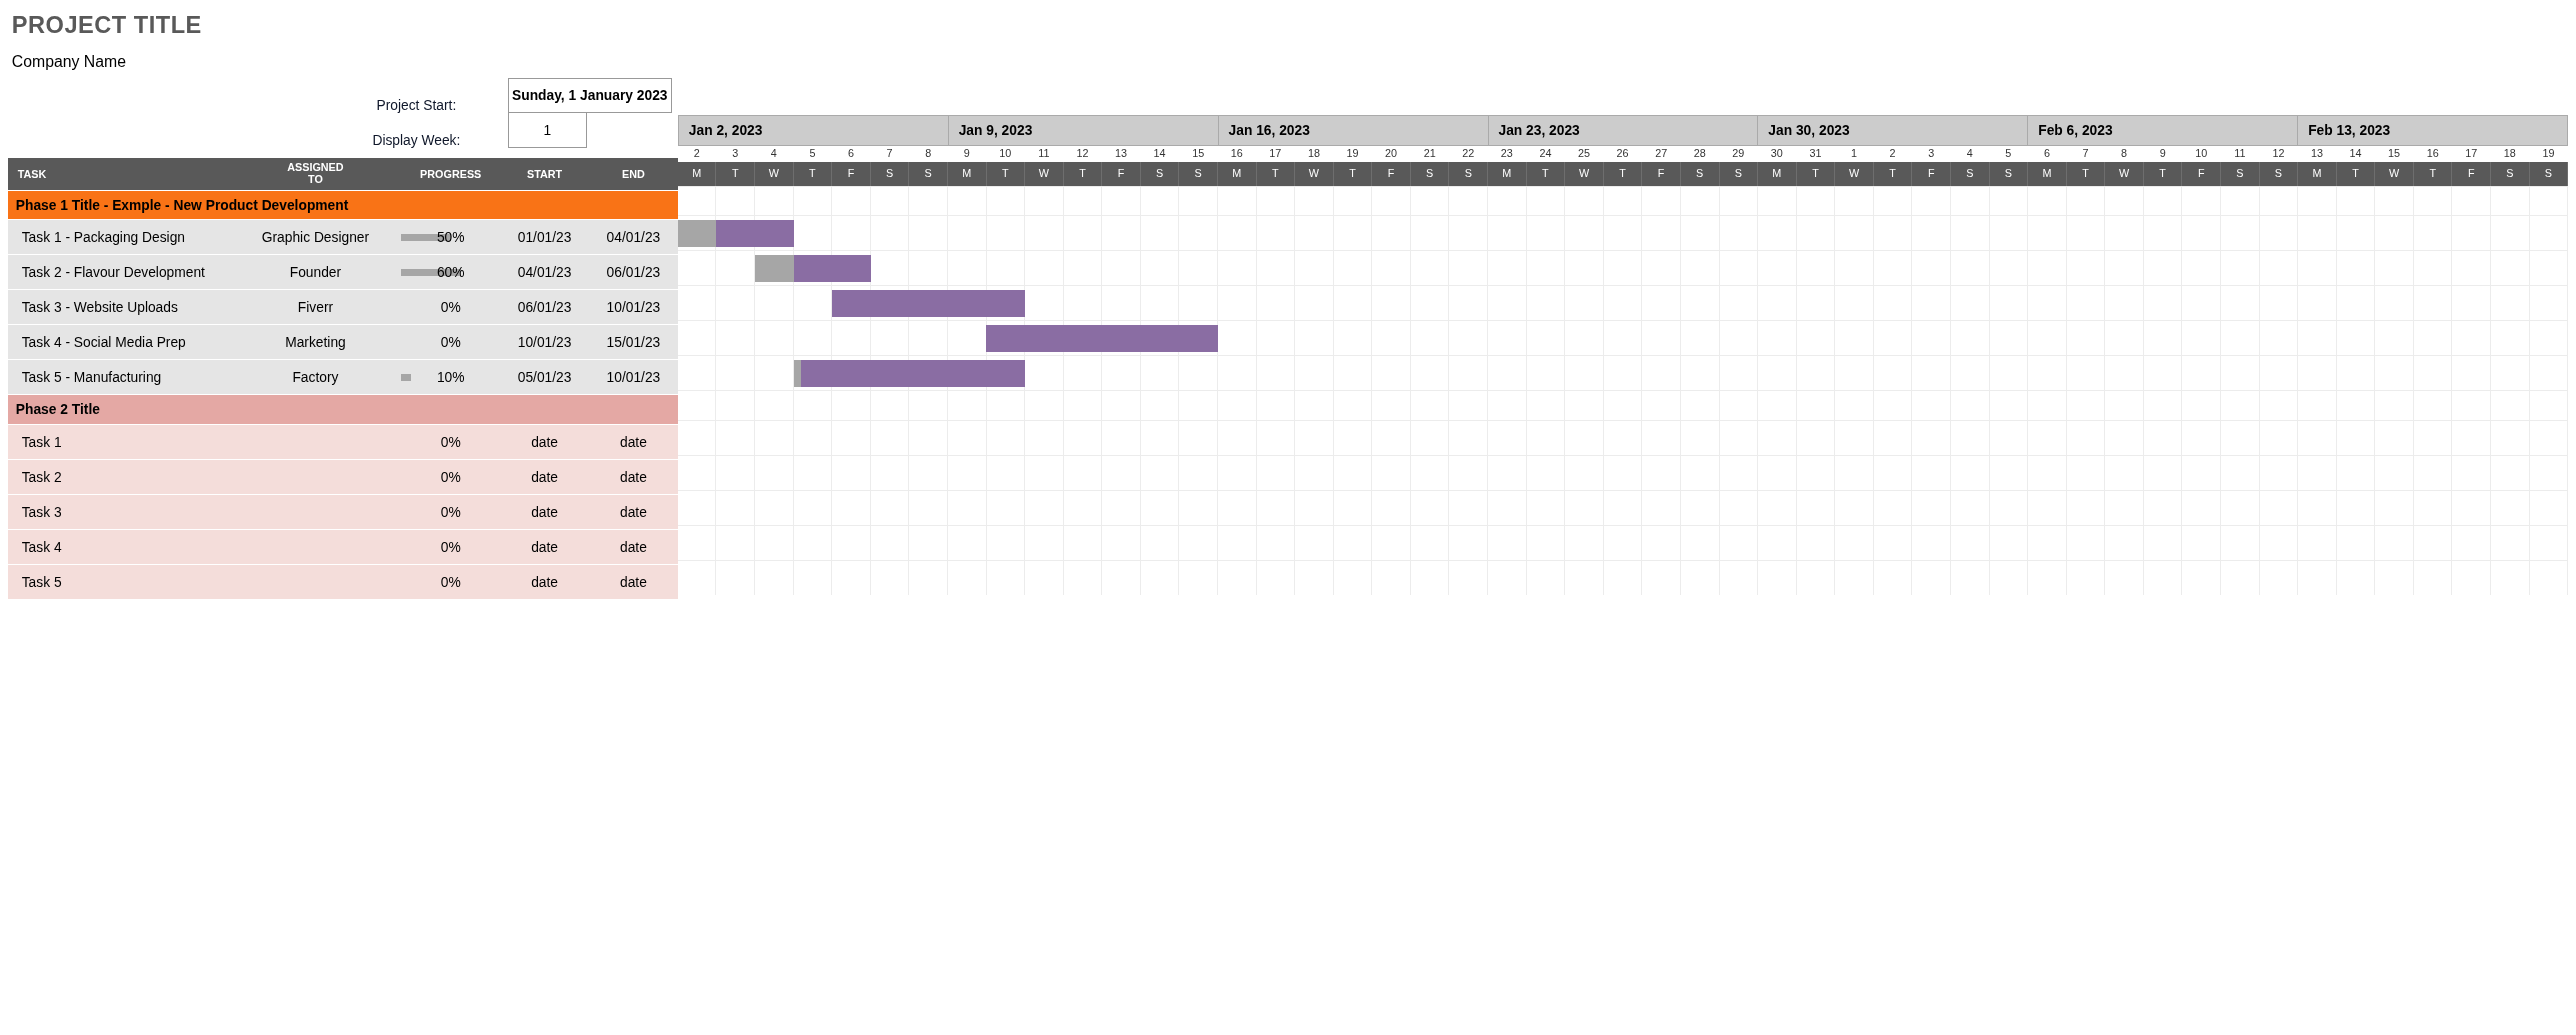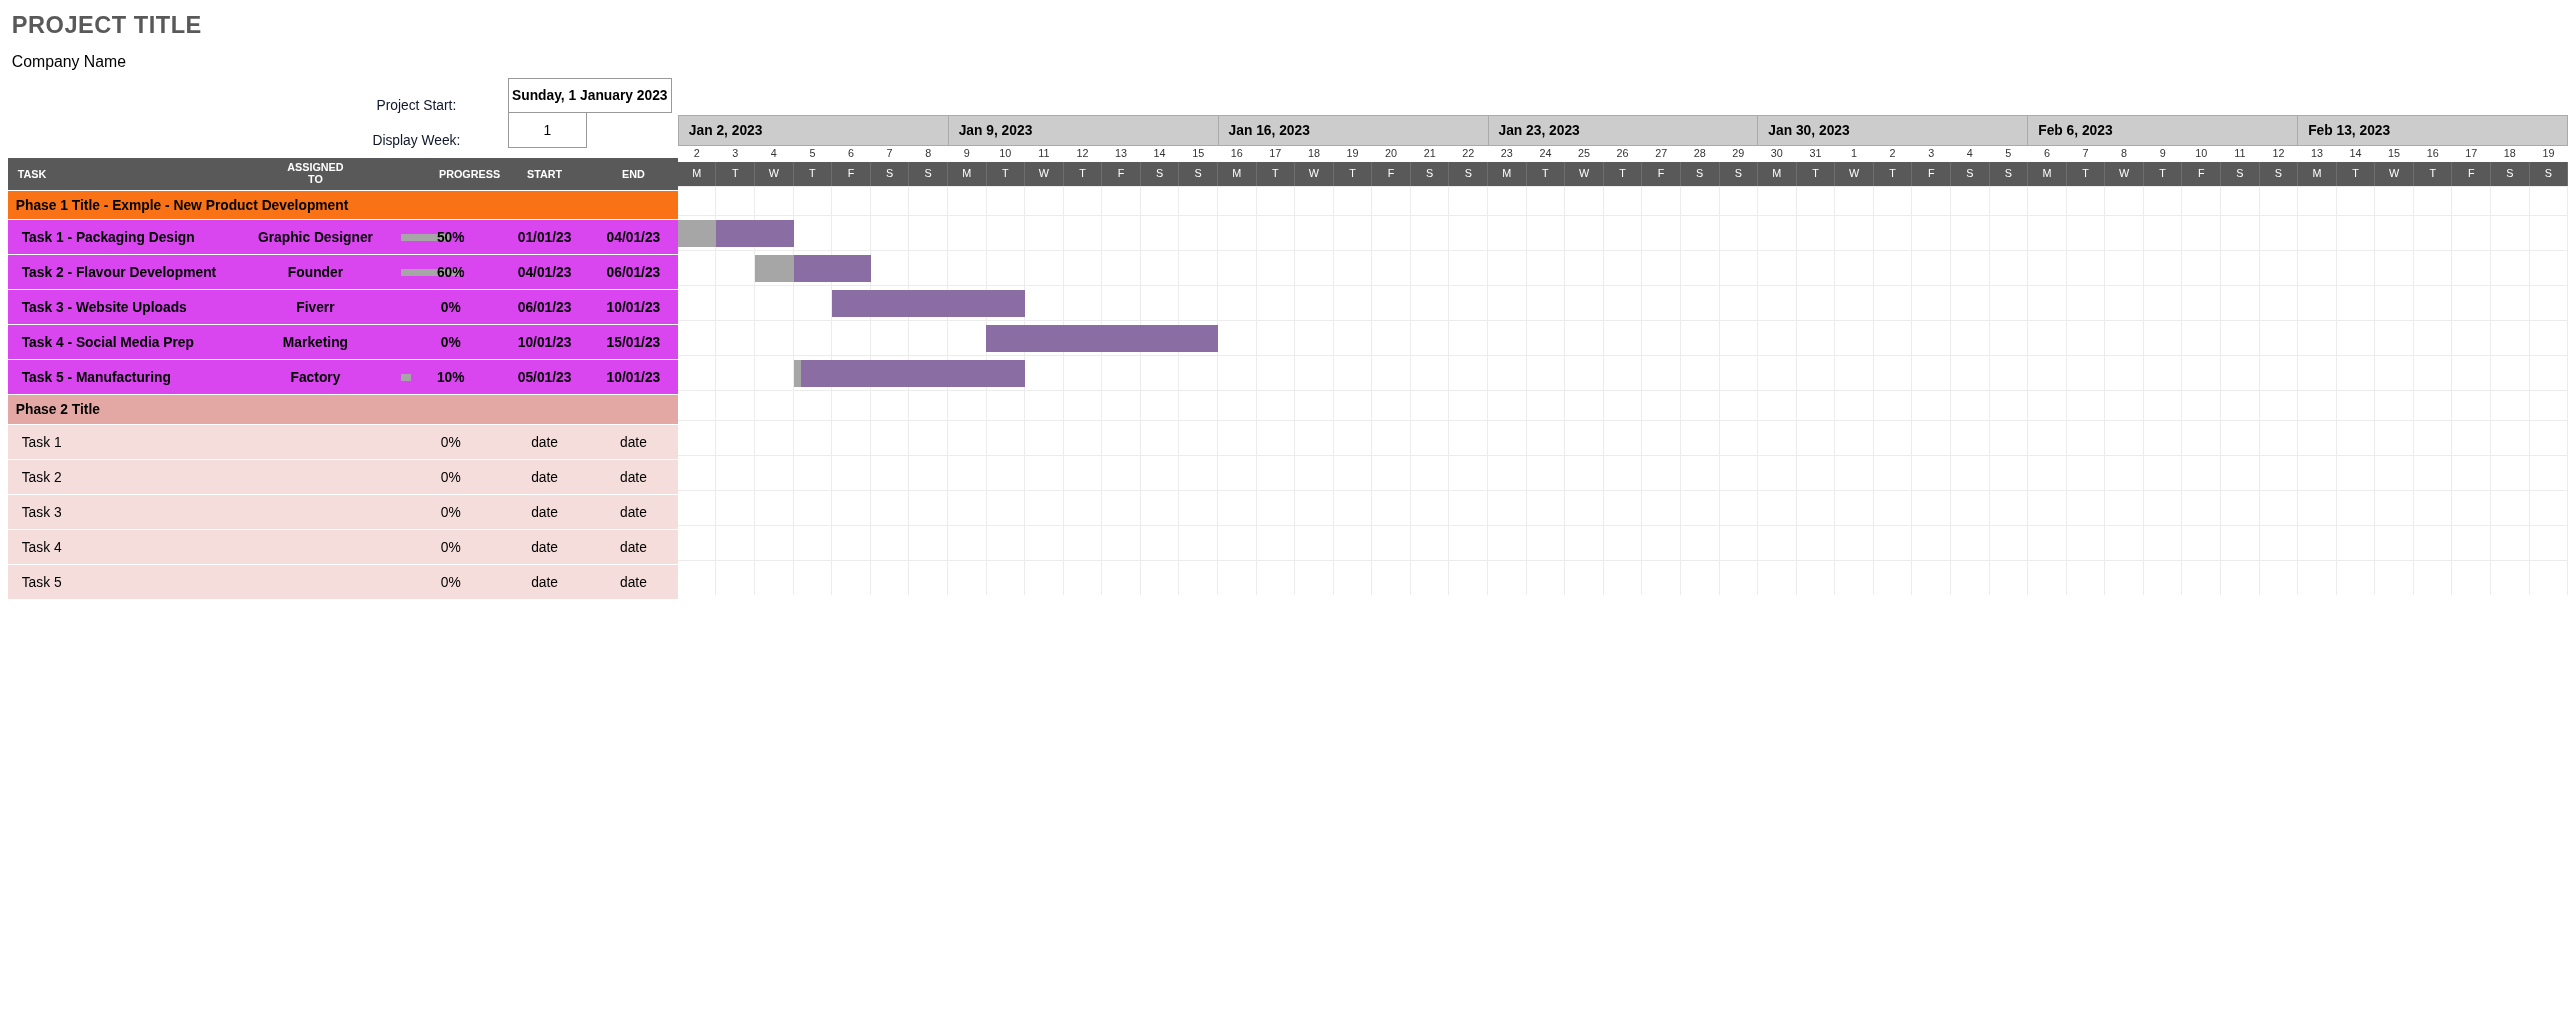--- a/index.html
+++ b/index.html
@@ -128,21 +128,21 @@
     display: flex;
     background: #595959;
     color: #fff;
     height: 31.5px;
     font-size: 10.8px;
     font-weight: bold;
     align-items: center;
   }
   .col-task { width: 222px; padding-left: 9.9px; }
   .col-assigned { width: 172px; text-align: center; line-height: 11.8px; }
-  .col-progress { width: 99px; text-align: right; }
+  .col-progress { width: 99px; text-align: center; }
   .col-start { width: 89px; text-align: center; }
   .col-end { width: 89px; text-align: center; }
 
   
   .phase-row {
     height: 29.6px;
     display: flex;
     align-items: center;
     padding-left: 7.9px;
     font-weight: bold;
@@ -152,21 +152,21 @@
   .phase-blue { background: #f97316; color: #000; }
   .phase-red { background: #e4a8a4; color: #000; }
 
   .task-row {
     height: 35px;
     display: flex;
     align-items: center;
     font-size: 13.8px;
     border-top: 1px solid #fff;
   }
-  .task-blue { background: #d946ef; font-weight: bold; }
+  .task-blue { background: #e5e5e5; }
   .task-red { background: #f4ddda; }
 
   .c-task { width: 222px; padding-left: 13.8px; }
   .c-assigned { width: 172px; text-align: center; }
   .c-progress { width: 99px; position: relative; text-align: center; }
   .c-start { width: 89px; text-align: center; }
   .c-end { width: 89px; text-align: center; }
 
   .prog-bar {
     position: absolute;

